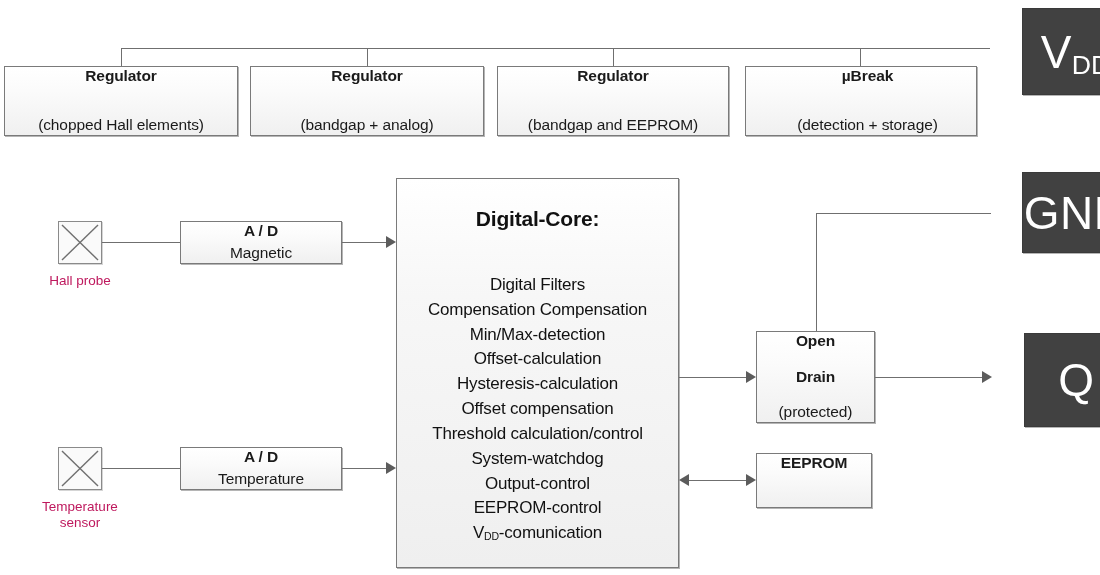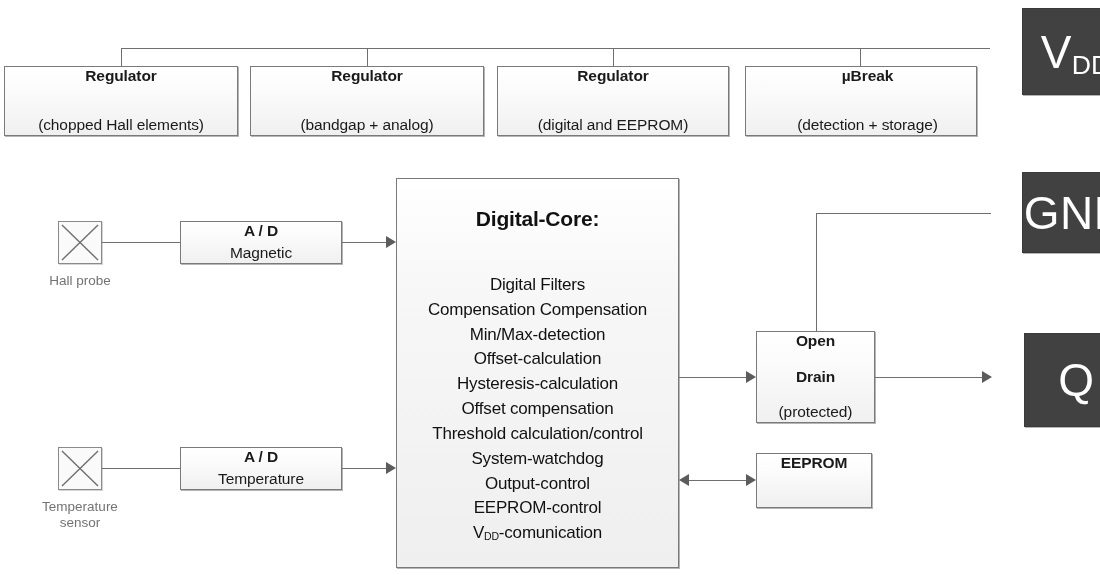--- a/index.html
+++ b/index.html
@@ -73,21 +73,21 @@
     border: 1px solid #8a8a8a;
     background: #fafafa;
     box-shadow: 1px 1px 0 rgba(150,150,150,0.4);
   }
   .sensor svg { display: block; }
 
   .sensor-label {
     position: absolute;
     text-align: center;
     font-size: 13.5px;
-    color: #737373;
+    color: #be185d;
     line-height: 1.2;
     white-space: pre-line;
   }
 
   
   .wire-h {
     position: absolute;
     height: 0;
     border-top: 1.3px solid #6f6f6f;
   }
@@ -165,21 +165,21 @@
     <span class="t2">(chopped Hall elements)</span>
   </div>
 
   <div class="block" style="left:250px; top:66px; width:234px; height:70px;">
     <span class="t1">Regulator</span>
     <span class="t2">(bandgap + analog)</span>
   </div>
 
   <div class="block" style="left:497px; top:66px; width:232px; height:70px;">
     <span class="t1">Regulator</span>
-    <span class="t2">(digital and EEPROM)</span>
+    <span class="t2">(bandgap and EEPROM)</span>
   </div>
 
   <div class="block" style="left:745px; top:66px; width:232px; height:70px;padding-left:13px;">
     <span class="t1">µBreak</span>
     <span class="t2">(detection + storage)</span>
   </div>
 
   <div class="sensor" style="left:58px; top:221px; width:44px; height:43px;">
     <svg width="42" height="41" viewBox="0 0 42 41">
       <line x1="3" y1="3" x2="39" y2="38" stroke="#6f6f6f" stroke-width="1.4"></line>

